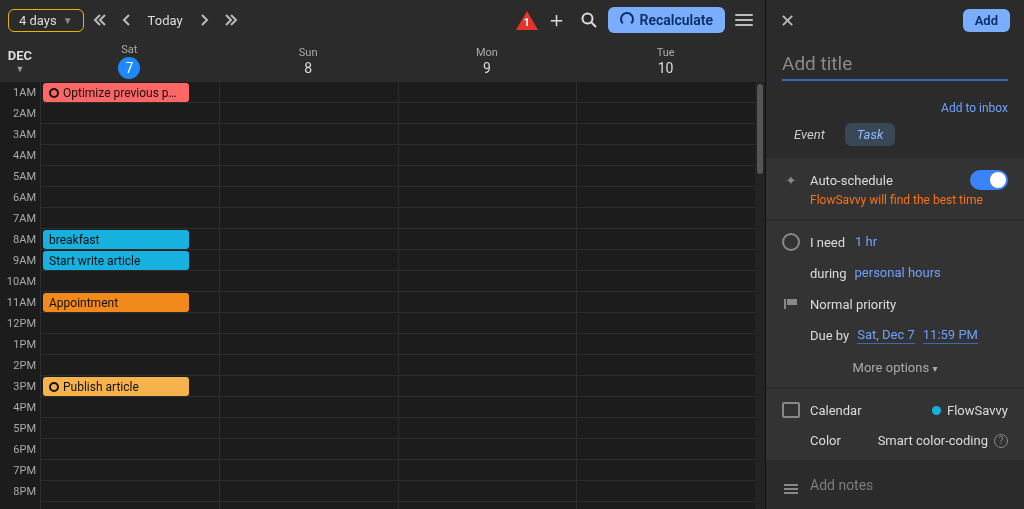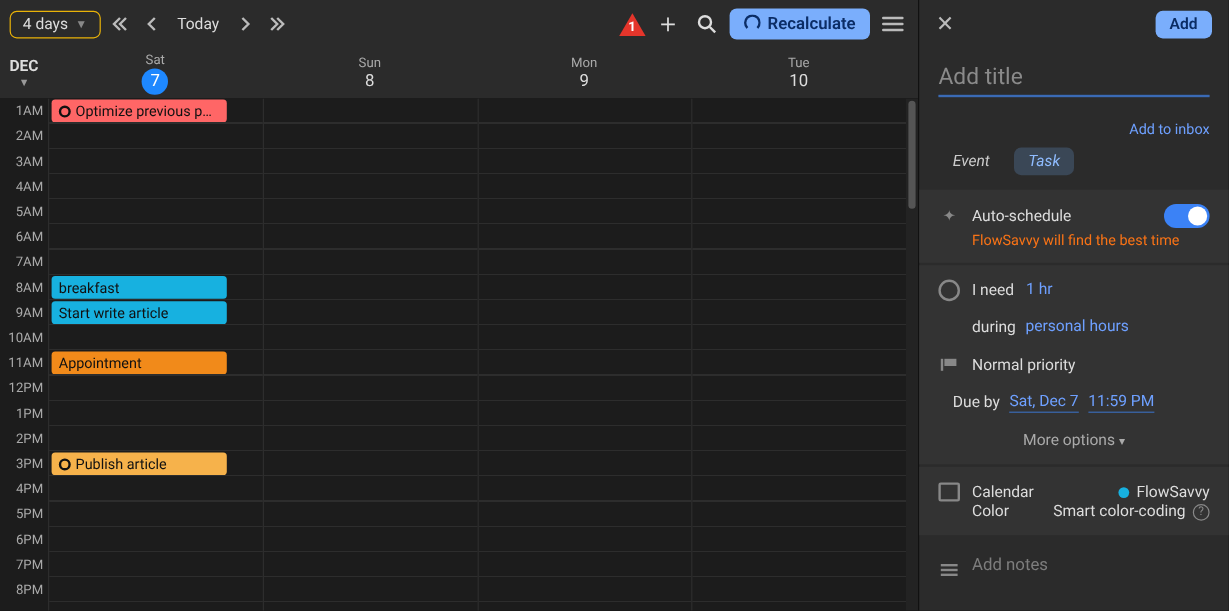--- a/index.html
+++ b/index.html
@@ -398,33 +398,33 @@
         <span class="blue-link no-u">1 hr</span>
       </div>
       <div class="row" style="gap:8px;margin-left:28px;margin-top:14px">
         <span class="label">during</span>
         <span class="blue-link no-u">personal hours</span>
       </div>
       <div class="row" style="gap:10px;margin-top:14px">
         <span class="picon flag-icon"></span>
         <span class="label" style="cursor:pointer">Normal priority</span>
       </div>
-      <div class="row" style="gap:8px;margin-left:12px;margin-top:14px">
+      <div class="row" style="gap:8px;margin-left:28px;margin-top:14px">
         <span class="label">Due by</span>
         <span class="blue-link">Sat, Dec 7</span>
         <span class="blue-link">11:59 PM</span>
       </div>
       <div class="more-opts" style="margin-top:12px">
         <span>More options</span>
         <span style="font-size:10px"> ▾</span>
       </div>
     </div>
 
     <div class="section">
-      <div class="row spread" style="">
+      <div class="row spread" style="margin-bottom:14px">
         <div class="row" style="gap:10px">
           <span class="picon cal-icon"></span>
           <span class="label">Calendar</span>
         </div>
         <div class="row" style="gap:6px;cursor:pointer">
           <span class="color-dot"></span>
           <span class="label">FlowSavvy</span>
         </div>
       </div>
       <div class="row spread">

